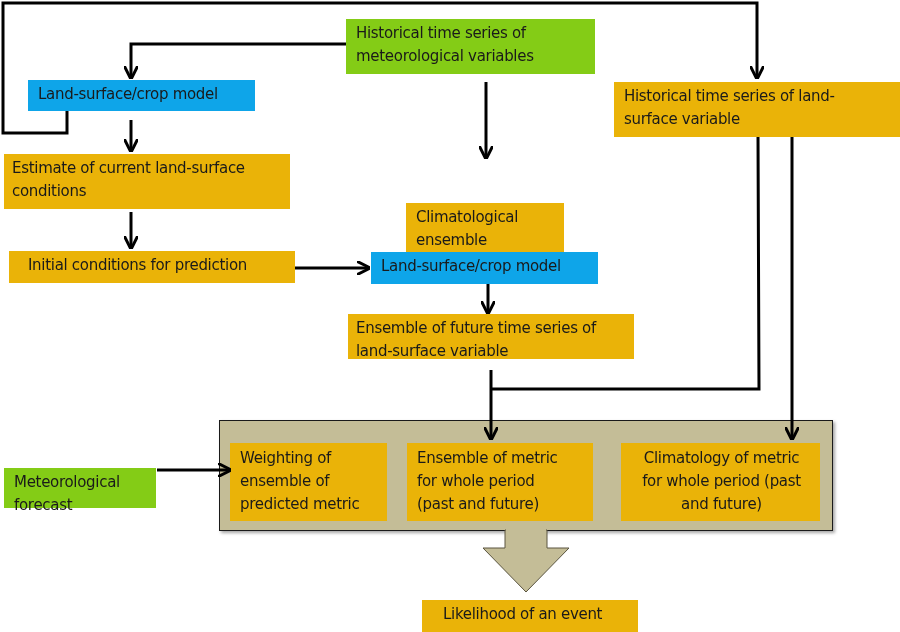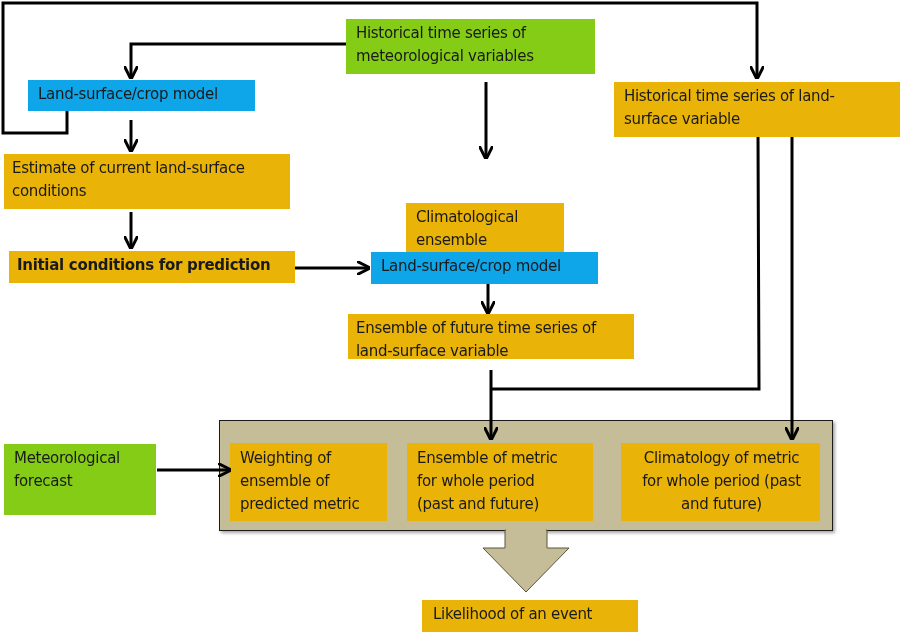--- a/index.html
+++ b/index.html
@@ -58,21 +58,21 @@
 
 <div class="box orange" style="left:28px;top:80px;width:227px;height:31px;padding-left:10px;">
   <span class="txt">Land-surface/crop model</span>
 </div>
 
 <div class="box green" style="left:4px;top:154px;width:286px;height:55px;">
   <span class="txt">Estimate of current land-surface
 conditions</span>
 </div>
 
-<div class="box green" style="left:9px;top:251px;width:286px;height:32px;padding-left:8px;font-weight:bold;">
+<div class="box green" style="left:9px;top:251px;width:286px;height:32px;padding-left:19px;">
   <span class="txt">Initial conditions for prediction</span>
 </div>
 
 <div class="box green" style="left:406px;top:160px;width:158px;height:55px;padding-left:10px;margin-top:43px;">
   <span class="txt">Climatological
 ensemble</span>
 </div>
 
 <div class="box orange" style="left:371px;top:252px;width:227px;height:32px;padding-left:10px;">
   <span class="txt">Land-surface/crop model</span>
@@ -81,21 +81,21 @@
 <div class="box green" style="left:348px;top:314px;width:286px;height:45px;">
   <span class="txt">Ensemble of future time series of
 land-surface variable</span>
 </div>
 
 <div class="box green" style="left:614px;top:82px;width:286px;height:55px;padding-left:10px;">
   <span class="txt">Historical time series of land-
 surface variable</span>
 </div>
 
-<div class="box blue" style="left:4px;top:444px;width:152px;height:71px;padding-left:10px;">
+<div class="box blue" style="left:4px;top:468px;width:152px;height:40px;padding-left:10px;">
   <span class="txt">Meteorological
 forecast</span>
 </div>
 
 <div class="container"></div>
 
 <div class="box green" style="left:230px;top:443px;width:157px;height:78px;padding-left:10px;padding-top:4px;">
   <span class="txt">Weighting of
 ensemble of
 predicted metric</span>
@@ -117,15 +117,15 @@
       <path d="M0,0 L10,5 L0,10" fill="none" stroke="#000" stroke-width="2.2"></path>
     </marker>
   </defs>
   <line x1="157" y1="470" x2="230" y2="470" stroke="#000" stroke-width="3" marker-end="url(#ah2)"></line>
   <line x1="491" y1="420" x2="491" y2="439" stroke="#000" stroke-width="3" marker-end="url(#ah2)"></line>
   <line x1="792" y1="420" x2="792" y2="439" stroke="#000" stroke-width="3" marker-end="url(#ah2)"></line>
   <path d="M505,530 L547,530 L547,548 L569,548 L526,592 L483,548 L505,548 Z" fill="#c4bd97" stroke="#5a5540" stroke-width="1"></path>
   <rect x="506" y="528" width="40" height="4" fill="#c4bd97"></rect>
 </svg>
 
-<div class="box green" style="left:422px;top:600px;width:216px;height:32px;padding-left:11px;">
+<div class="box green" style="left:422px;top:600px;width:216px;height:32px;padding-left:21px;">
   <span class="txt">Likelihood of an event</span>
 </div>
 
 </body></html>

